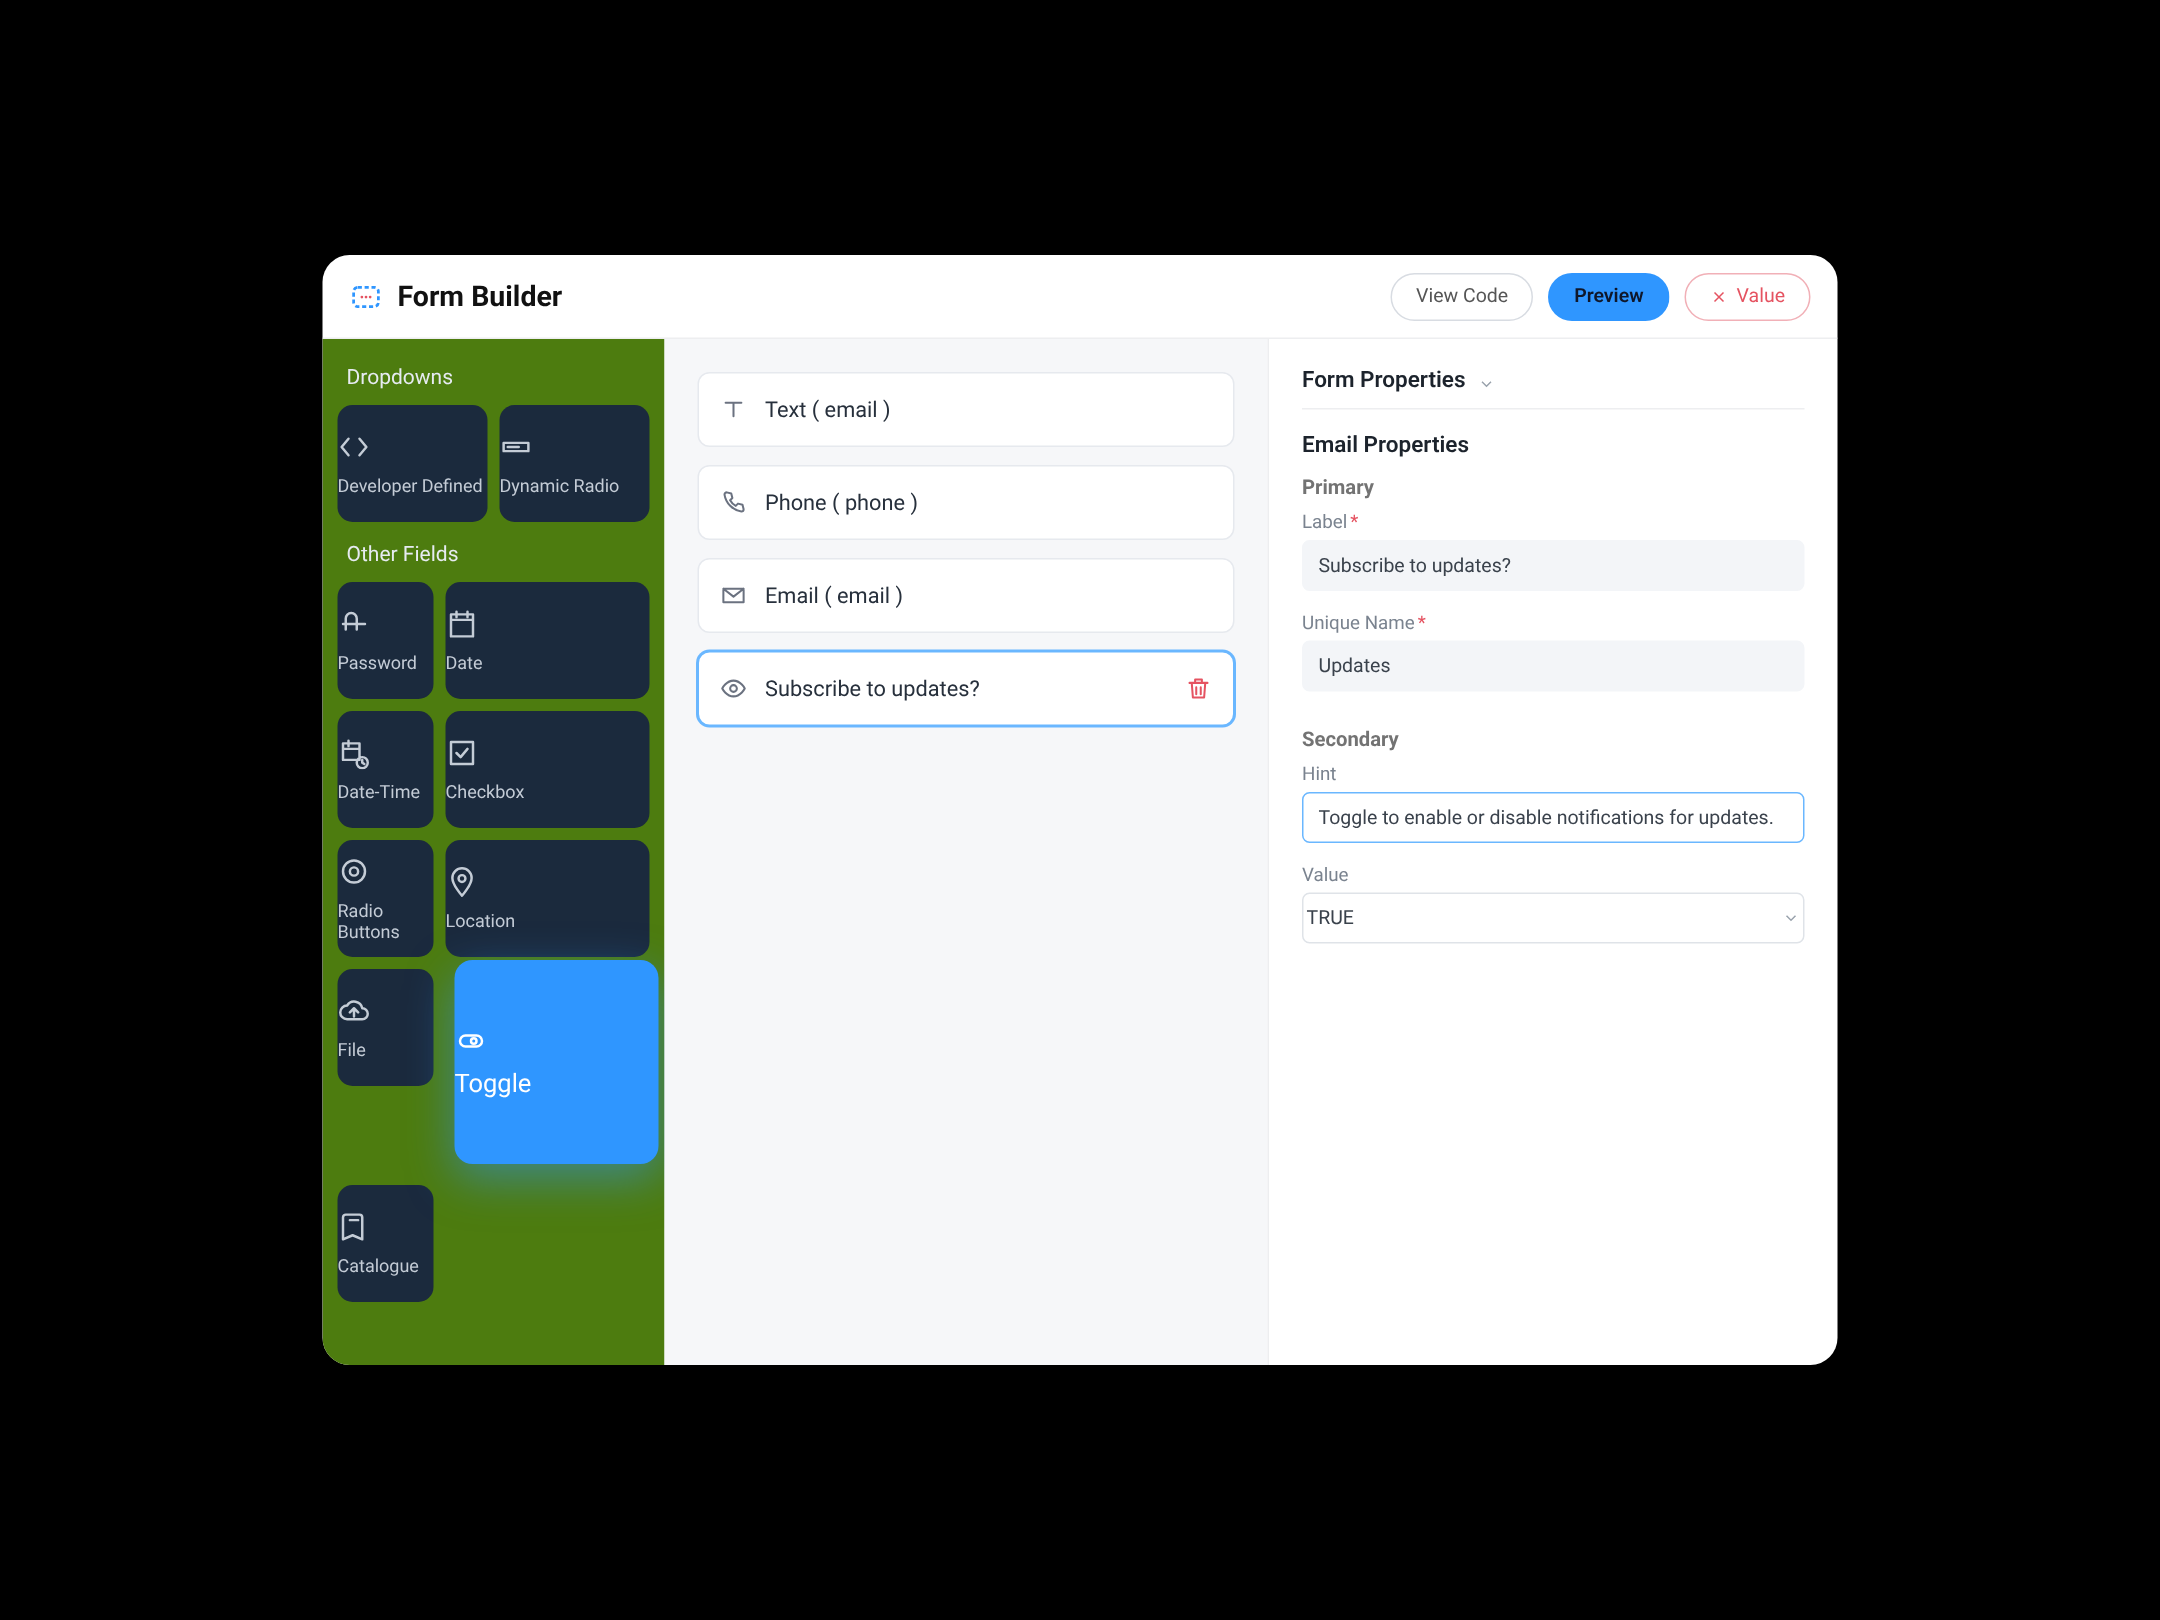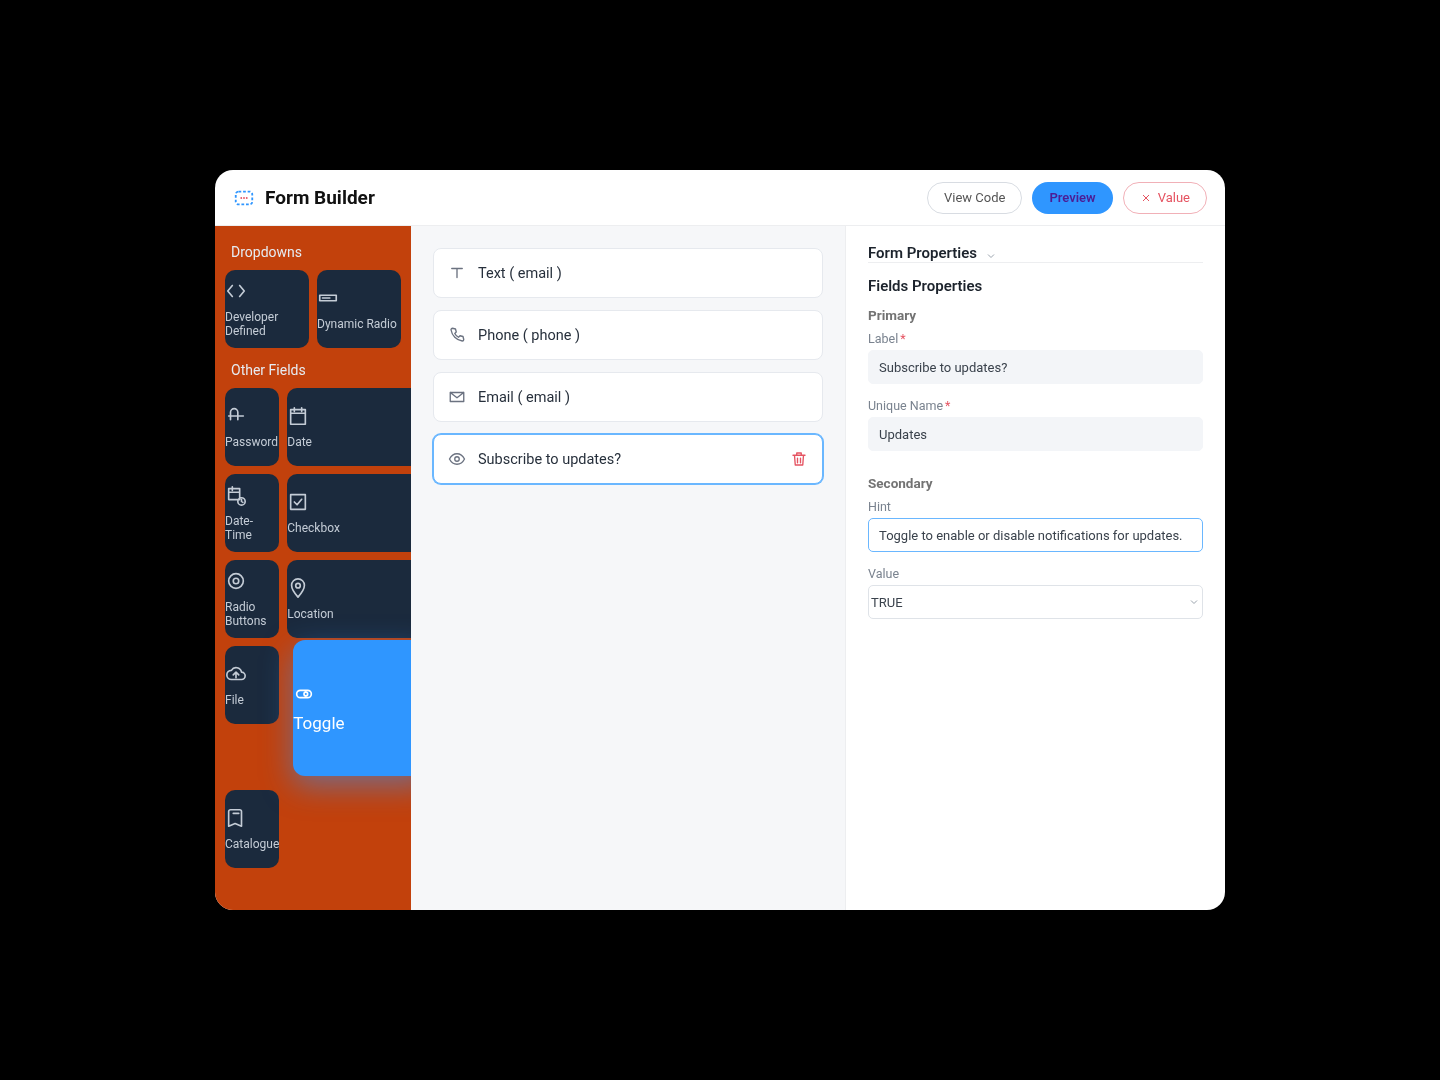--- a/index.html
+++ b/index.html
@@ -5,38 +5,38 @@
   * { box-sizing: border-box; margin: 0; padding: 0; font-family: -apple-system, BlinkMacSystemFont, "Segoe UI", Roboto, sans-serif; }
   body { width: 1440px; height: 1080px; background: #000; display: flex; align-items: center; justify-content: center; }
   .window { width: 1010px; height: 740px; background: #fff; border-radius: 18px; overflow: hidden; display: flex; flex-direction: column; box-shadow: 0 20px 60px rgba(0,0,0,0.5); }
   .topbar { height: 56px; border-bottom: 1px solid #edeef0; display: flex; align-items: center; padding: 0 18px; }
   .brand { display: flex; align-items: center; gap: 10px; }
   .brand-title { font-size: 19px; font-weight: 700; color: #111; }
   .brand-icon { width: 22px; height: 22px; }
   .top-spacer { flex: 1; }
   .btn { height: 32px; padding: 0 16px; border-radius: 16px; font-size: 13px; display: inline-flex; align-items: center; gap: 6px; cursor: pointer; user-select: none; border: 1px solid transparent; }
   .btn-outline { border-color: #d8dce2; color: #555; background: #fff; }
-  .btn-primary { background: #2f96ff; color: #4c1d95; font-weight: 600; }
+  .btn-primary { background: #2f96ff; color: #0f172a; font-weight: 600; }
   .btn-danger-outline { border-color: #f1b0b7; color: #e55361; background: #fff; }
   .body { flex: 1; display: flex; min-height: 0; }
-  .sidebar { width: 196px; background: #c2410c; color: #cfd6df; padding: 12px 10px; overflow-y: auto; }
+  .sidebar { width: 228px; background: #4d7c0f; color: #cfd6df; padding: 12px 10px; overflow-y: auto; }
   .sb-section-title { font-size: 14px; color: #e6ebf1; margin: 6px 6px 10px; }
   .sb-grid { display: grid; grid-template-columns: 1fr 1fr; gap: 8px; margin-bottom: 14px; }
   .sb-tile { background: #1b2a3d; border-radius: 10px; height: 78px; display: flex; flex-direction: column; justify-content: center; gap: 8px; font-size: 12px; color: #c4ccd6; cursor: grab; }
   .sb-tile.dragging { background: #2f96ff; color: #fff; width: 136px; height: 136px; border-radius: 12px; box-shadow: 0 10px 30px rgba(47,150,255,0.5); font-size: 17px; transform: translate(6px,-6px); }
   .sb-tile .sb-icon { width: 22px; height: 22px; color: inherit; }
   .canvas { flex: 1; background: #f6f7f9; padding: 22px; overflow-y: auto; }
   .field-card { background: #fff; border: 1px solid #e6e9ee; border-radius: 8px; height: 50px; display: flex; align-items: center; padding: 0 14px; gap: 12px; margin-bottom: 12px; cursor: pointer; }
   .field-card.selected { border-color: #6ab7ff; box-shadow: 0 0 0 1px #6ab7ff; }
   .field-icon { width: 18px; height: 18px; color: #6b7280; }
   .field-label { font-size: 14.5px; color: #27303c; }
   .field-spacer { flex: 1; }
   .trash { width: 18px; height: 18px; color: #e55361; }
   .props { width: 380px; border-left: 1px solid #edeef0; padding: 18px 22px; overflow-y: auto; }
-  .props-header { display: flex; align-items: flex-end; gap: 8px; font-size: 15px; font-weight: 600; color: #1c232c; border-bottom: 1px solid #edeef0; margin-bottom: 14px; cursor: pointer; }
+  .props-header { display: flex; align-items: flex-end; gap: 8px; font-size: 15px; font-weight: 600; color: #1c232c; padding-bottom: 10px; border-bottom: 1px solid #edeef0; margin-bottom: 14px; cursor: pointer; }
   .section-title { font-size: 15px; font-weight: 600; color: #1c232c; margin-bottom: 12px; }
   .sub-title { font-size: 13.5px; font-weight: 700; color: #737373; margin-top: 6px; margin-bottom: 8px; }
   .field-group { margin-bottom: 14px; }
   .field-group label { font-size: 12.5px; color: #7a838f; display: block; margin-bottom: 4px; }
   .req { color: #e55361; margin-left: 2px; }
   .prop-input { width: 100%; height: 34px; background: #f3f5f8; border: 1px solid #f3f5f8; border-radius: 5px; padding: 0 10px; font-size: 13px; color: #3a424c; outline: none; }
   .prop-input.hint-active { background: #fff; border-color: #6ab7ff; }
   .prop-select { width: 100%; height: 34px; background: #fff; border: 1px solid #dfe3e8; border-radius: 5px; padding: 0 2px; font-size: 13px; color: #3a424c; display: flex; align-items: center; justify-content: space-between; cursor: pointer; }
   .chev { width: 12px; height: 12px; color: #9aa3ad; }
   .toprow { display:flex; gap:10px; align-items:center; }
@@ -186,21 +186,21 @@
     </div>
 
     <div class="props">
       <div class="props-header">
         <span>Form Properties</span>
         <svg class="chev" viewBox="0 0 24 24" fill="none" stroke="currentColor" stroke-width="2">
             <path d="M6 9l6 6 6-6"></path>
           </svg>
       </div>
 
-      <div class="section-title">Fields Properties</div>
+      <div class="section-title">Email Properties</div>
 
       <div class="sub-title">Primary</div>
 
       <div class="field-group">
         <label><span>Label</span><span class="req">*</span></label>
         <input class="prop-input" value="Subscribe to updates?" style="">
       </div>
 
       <div class="field-group">
         <label><span>Unique Name</span><span class="req">*</span></label>

